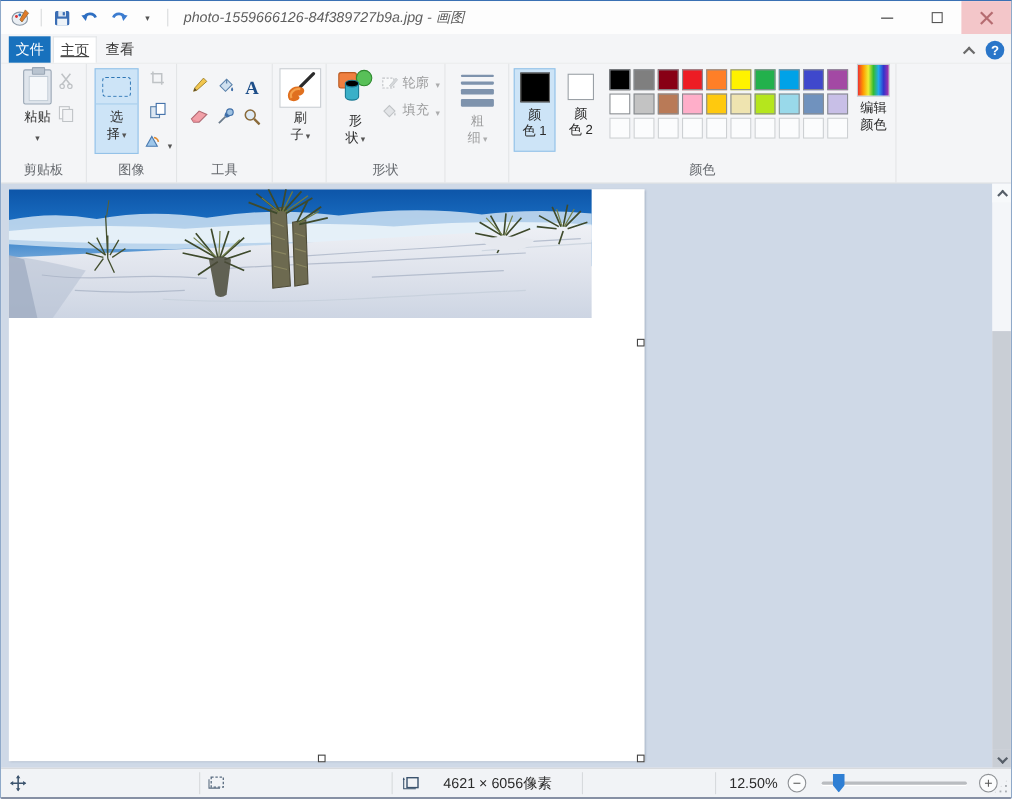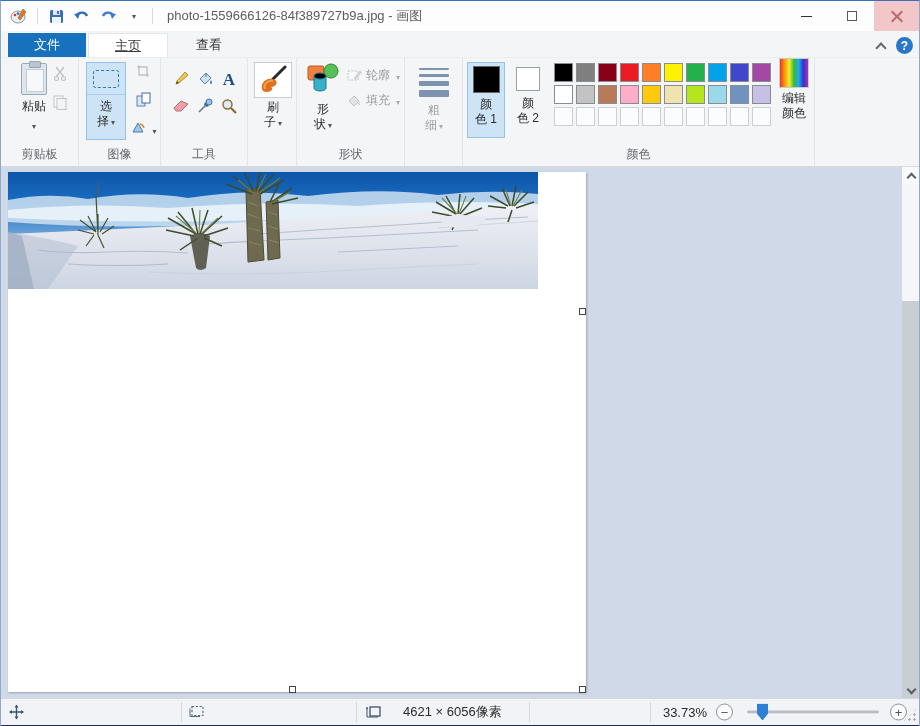--- a/index.html
+++ b/index.html
@@ -1,37 +1,37 @@
 <!DOCTYPE html>
 <html><head>
 <meta charset="utf-8">
 <style>
   * { margin:0; padding:0; box-sizing:border-box; }
   html,body { width:920px; height:726px; overflow:hidden; font-family:"Liberation Sans","DejaVu Sans",sans-serif; }
   .window { width:920px; height:726px; background:#f4f5f7; position:relative;
             border-left:1px solid #8fa9c9; border-right:1px solid #8fa9c9; border-top:1px solid #3a71b4; }
 
   
-  .titlebar { height:30px; background:#fdfdfd; display:flex; align-items:center; position:relative; }
+  .titlebar { height:30px; background:#fdfdfd; display:flex; align-items:center; position:relative;font-style:italic; }
   .qat { display:flex; align-items:center; gap:6px; padding-left:8px; }
   .qat-sep { width:1px; height:16px; background:#d9dbdd; margin:0 2px; }
   .qat-btn { width:20px; height:20px; display:flex; align-items:center; justify-content:center; }
   .title-text { font-size:13px; color:#5d5d5d; margin-left:12px; white-space:nowrap; }
   .win-controls { position:absolute; right:0; top:0; height:30px; display:flex; }
   .win-btn { width:45px; height:30px; display:flex; align-items:center; justify-content:center; }
   .win-btn .mini { width:11px; height:1px; background:#333; display:block; }
   .win-btn .maxi { width:10px; height:10px; border:1px solid #555; display:block; }
   .win-btn.close { background:#f3c6c9; }
   .close-x { position:relative; width:12px; height:12px; }
   .close-x::before,.close-x::after { content:""; position:absolute; left:5px; top:-1px; width:2px; height:15px; background:#b56b70; }
   .close-x::before { transform:rotate(45deg); } .close-x::after { transform:rotate(-45deg); }
 
   
   .tabrow { height:27px; background:#f4f5f7; display:flex; align-items:flex-end; position:relative; border-bottom:1px solid #eceded; }
-  .tab { height:24px; padding:0 26px; font-size:13px; color:#3a3a3a; display:flex; align-items:center; margin-left:2px; cursor:default; }
+  .tab { height:24px; padding:0 6px; font-size:13px; color:#3a3a3a; display:flex; align-items:center; margin-left:2px; cursor:default; }
   .tab.file { background:#1871bd; color:#fff; margin-left:7px; height:24px; }
   .tab.active { background:#ffffff; border:1px solid #e2e4e6; border-bottom:none;text-decoration:underline; }
   .tabrow-right { position:absolute; right:6px; bottom:3px; display:flex; align-items:center; gap:10px; }
   .chevron-up { width:9px; height:6px; position:relative; }
   .chevron-up::before { content:""; position:absolute; left:0; top:1px; width:6px; height:6px; border-left:2px solid #6a6a6a; border-top:2px solid #6a6a6a; transform:rotate(45deg); }
   .help-btn { width:17px; height:17px; border-radius:50%; background:#2a76c9; color:#fff; font-size:12px; font-weight:bold; display:flex; align-items:center; justify-content:center; }
 
   
   .ribbon { height:109px; background:#f4f5f7; display:flex; border-bottom:1px solid #d8dadc; }
   .rgroup { position:relative; border-right:1px solid #e3e5e7; height:100%; flex:none; }
@@ -510,21 +510,21 @@
     <div class="sb-icon" style="left:365px;">
       <svg width="15" height="13" viewBox="0 0 15 13">
           <rect x="4" y="1" width="10" height="9" fill="none" stroke="#3c546e" stroke-width="1.3"></rect>
           <path d="M1 1 V11 H12" fill="none" stroke="#3c546e" stroke-width="1"></path>
           <path d="M1 1 L0 3 H2 Z" fill="#3c546e"></path>
         </svg>
       <span class="sb-text">4621 × 6056像素</span>
     </div>
     <div class="sb-sep" style="left:528px;"></div>
     <div class="sb-sep" style="right:268px;"></div>
-    <div class="zoom-label sb-text">33.73%</div>
+    <div class="zoom-label sb-text">12.50%</div>
     <div class="zoom-minus">−</div>
     <div class="zoom-track">
       <div class="zoom-thumb"></div>
     </div>
     <div class="zoom-plus">+</div>
     <div class="resize-grip"></div>
   </div>
 
 </div>
 

